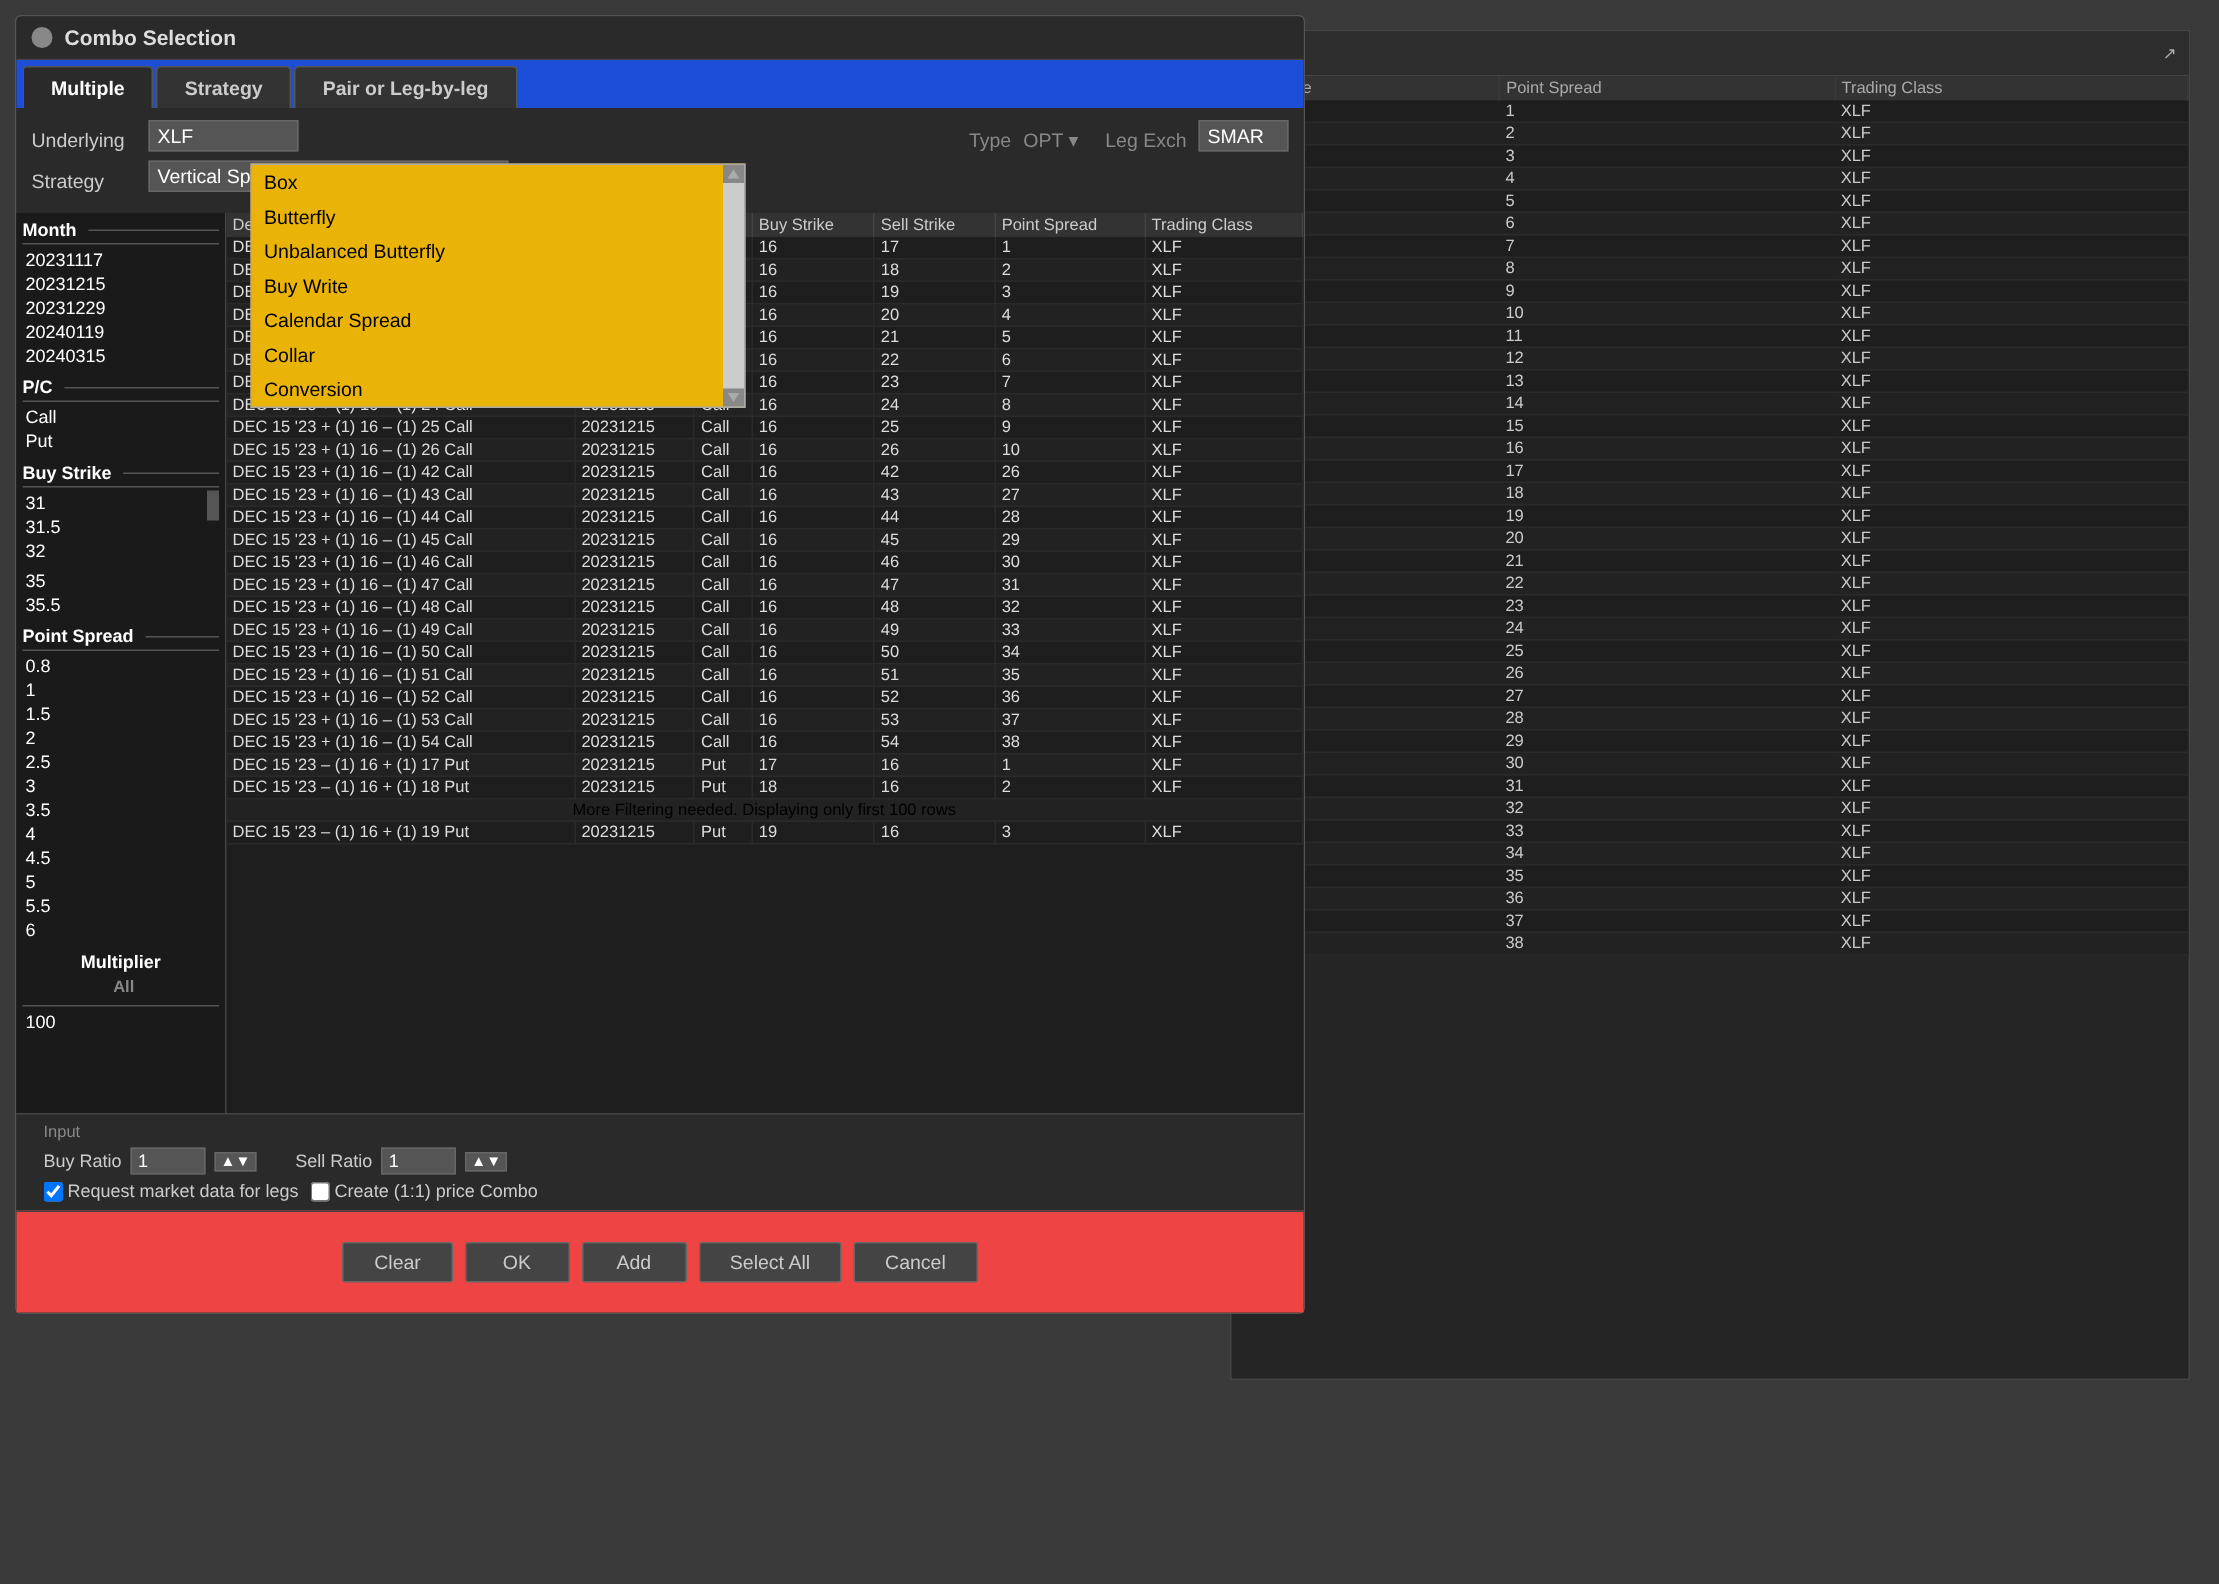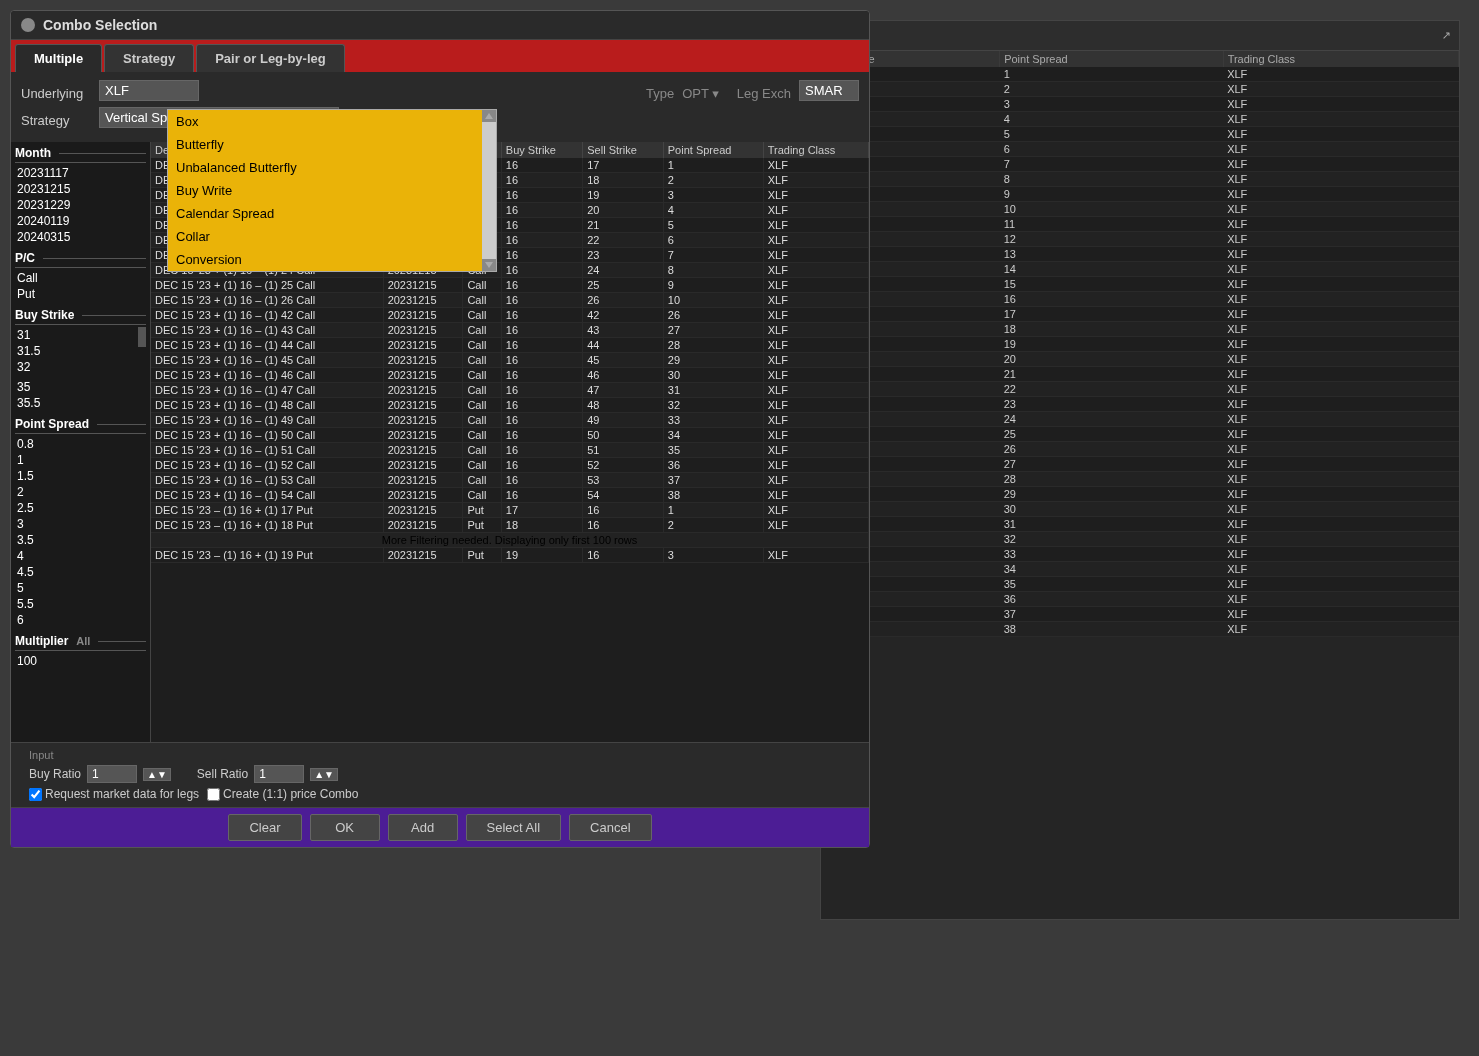--- a/index.html
+++ b/index.html
@@ -42,21 +42,21 @@
     }
     .window-title {
       font-size: 14px;
       font-weight: bold;
       color: #ddd;
     }
 
     
     .tabs-bar {
       display: flex;
-      background: #b91c1c;
+      background: #1d4ed8;
       padding: 4px 4px 0 4px;
       gap: 2px;
     }
     .tab {
       padding: 6px 18px;
       background: #333;
       border: 1px solid #555;
       border-bottom: none;
       border-radius: 3px 3px 0 0;
       cursor: pointer;
@@ -271,23 +271,23 @@
       display: flex;
       align-items: center;
       gap: 3px;
       color: #ccc;
       font-size: 12px;
     }
     input[type=checkbox] { cursor: pointer; }
 
     
     .button-bar {
-      background: #4c1d95;
+      background: #ef4444;
       border-top: 1px solid #444;
-      padding: 6px;
+      padding: 20px;
       display: flex;
       justify-content: center;
       gap: 8px;
     }
     .action-btn {
       background: #444;
       border: 1px solid #666;
       color: #ccc;
       padding: 5px 20px;
       font-size: 13px;
@@ -662,21 +662,21 @@
       <div class="filter-item">2</div>
       <div class="filter-item">2.5</div>
       <div class="filter-item">3</div>
       <div class="filter-item">3.5</div>
       <div class="filter-item">4</div>
       <div class="filter-item">4.5</div>
       <div class="filter-item">5</div>
       <div class="filter-item">5.5</div>
       <div class="filter-item">6</div>
 
-      <div class="filter-section-title" style="margin-top:6px;">
+      <div class="filter-section-title" style="margin-top:6px;flex-direction:column;">
         <span>Multiplier</span>
         <span style="color:#888;font-size:11px;margin-left:4px;">All</span>
         <span style="flex:1;height:1px;background:#555;margin-left:4px;"></span>
       </div>
       <div class="filter-item">100</div>
     </div>
 
     <div class="results-panel">
       <div style="overflow:auto;height:100%;">
         <table class="results-table">

